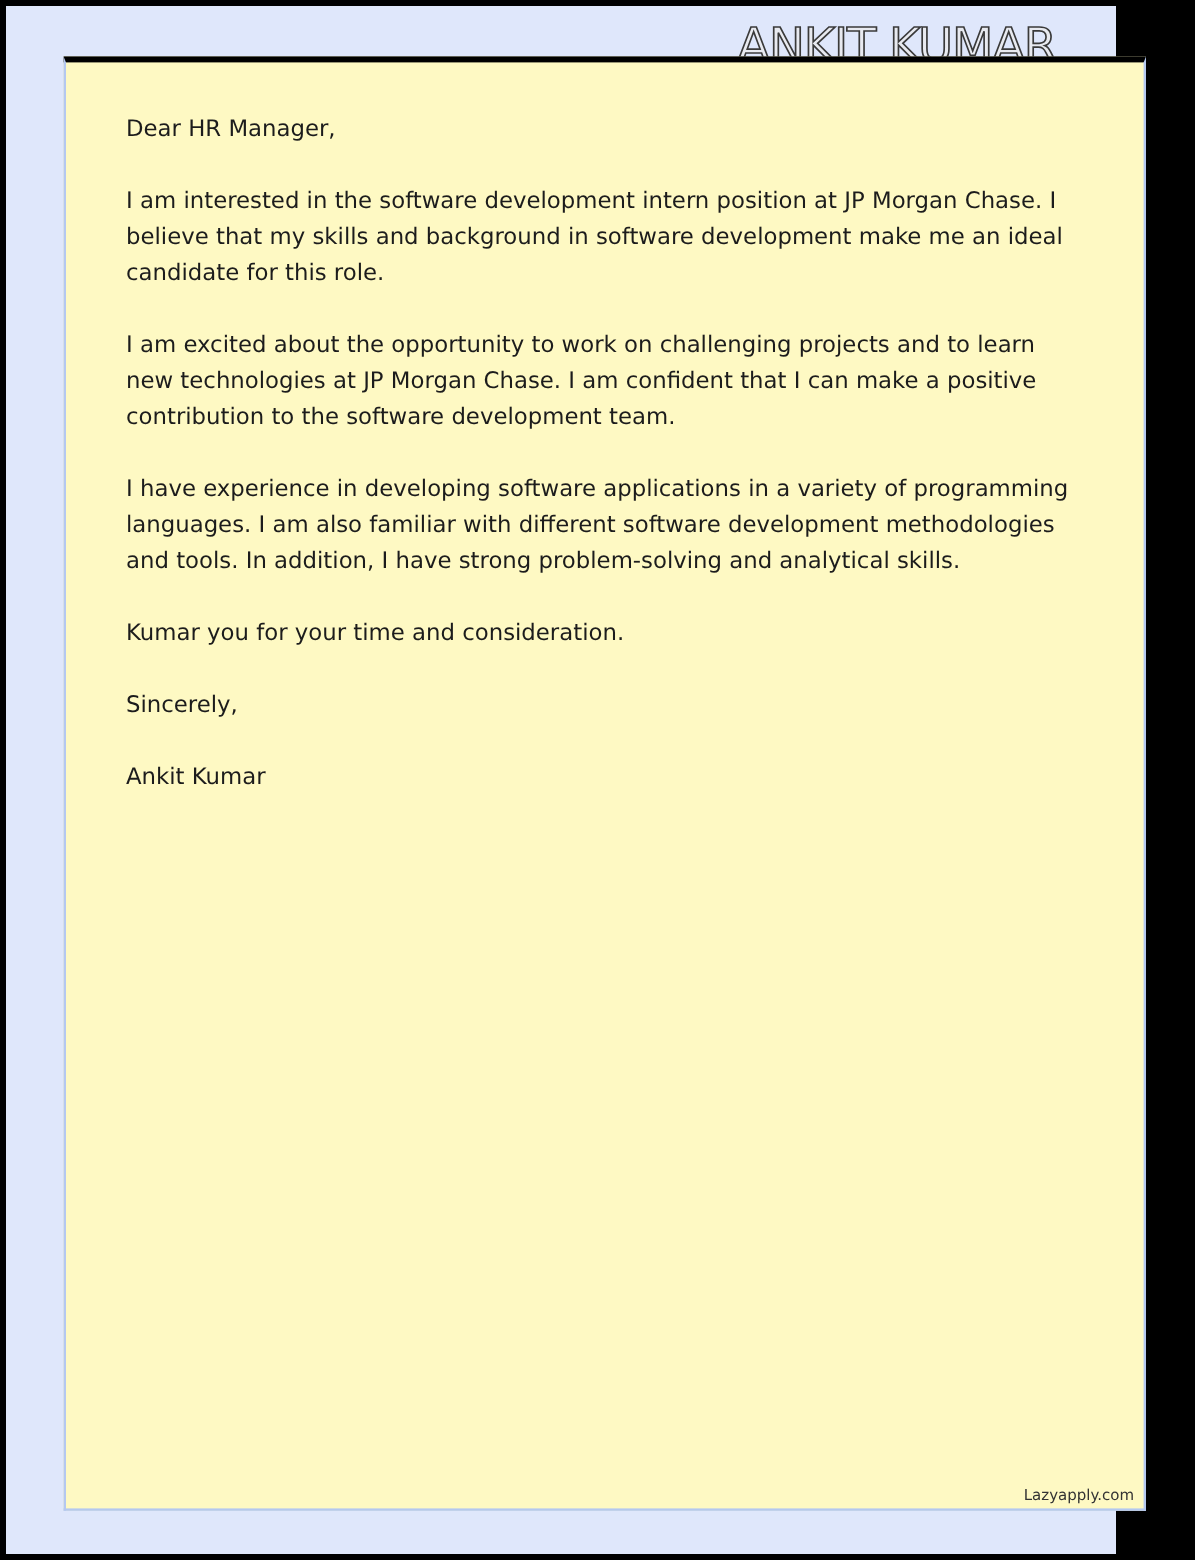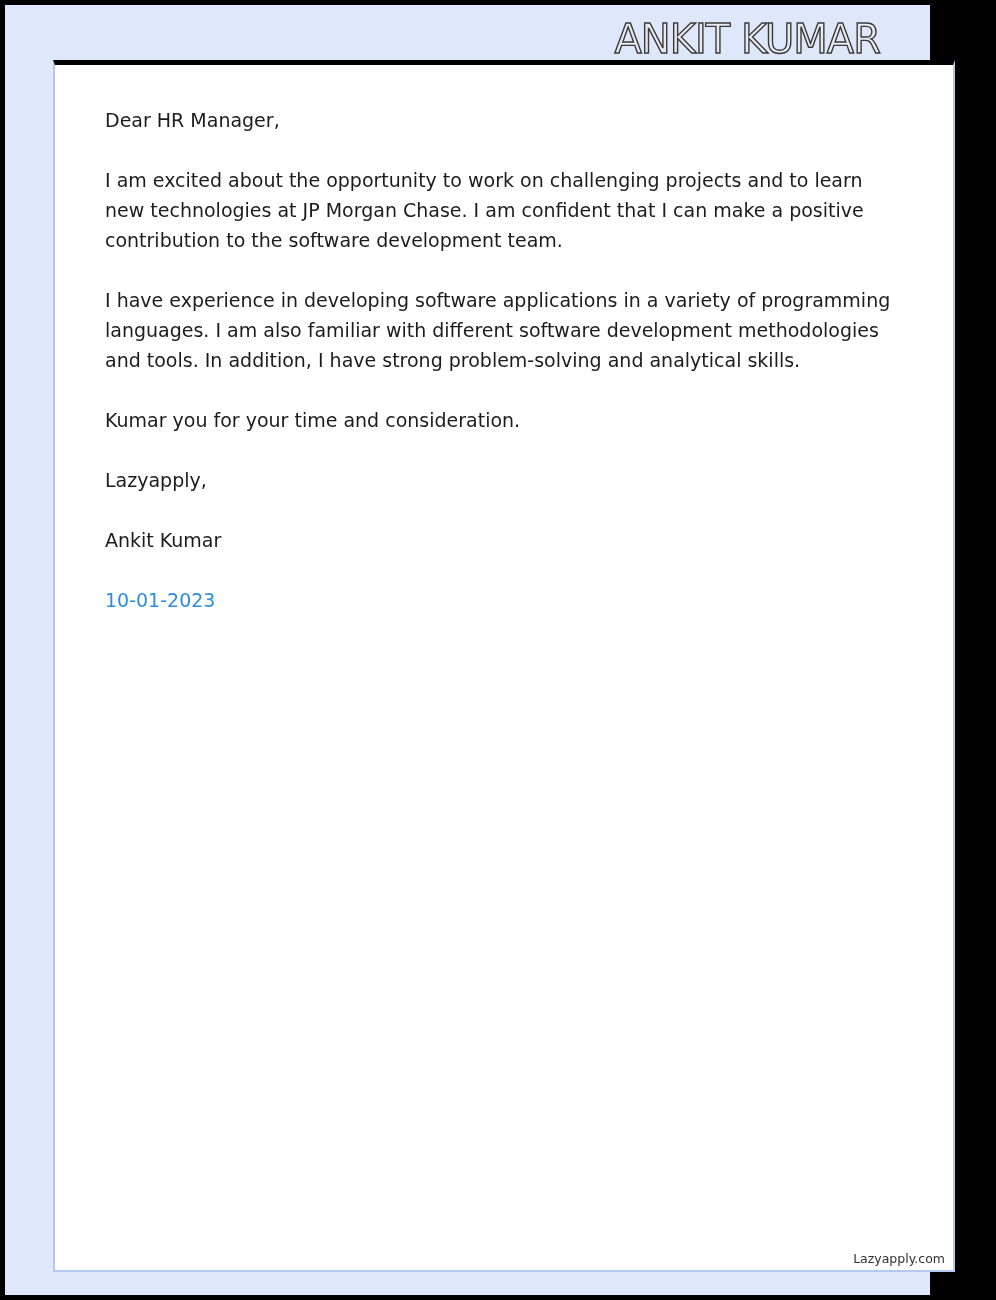--- a/index.html
+++ b/index.html
@@ -1,34 +1,34 @@
 <!DOCTYPE html>
 <html><head>
 <meta charset="utf-8">
 <style>
   html,body{margin:0;padding:0;}
   body{width:996px;height:1300px;background:#000;position:relative;overflow:hidden;font-family:"DejaVu Sans","Liberation Sans",sans-serif;}
   .frame{position:absolute;left:5px;top:5px;width:925px;height:1290px;background:#dfe7fb;}
   .title{position:absolute;right:50px;top:14px;font-size:40px;font-weight:400;color:#e8eaf0;-webkit-text-stroke:1.4px #3a3a3a;letter-spacing:-1px;font-family:"DejaVu Sans",sans-serif;line-height:1;}
-  .page{position:absolute;left:48px;top:55px;width:898px;height:1205px;background:#ffffff;border-top:5px solid #000;border-left:2px solid #b4c8f0;border-right:2px solid #b4c8f0;border-bottom:2px solid #b4c8f0;}
+  .page{position:absolute;left:48px;top:42px;width:898px;height:1205px;background:#fef9c3;border-top:5px solid #000;border-left:2px solid #b4c8f0;border-right:2px solid #b4c8f0;border-bottom:2px solid #b4c8f0;}
   .content{position:absolute;left:50px;top:40px;width:800px;font-size:19px;line-height:30px;color:#1c1c1c;}
   .content p{margin:0 0 30px 0;}
   .date{color:#2d8ce0;margin-top:-20px;}
   .footer{position:absolute;right:8px;bottom:4px;font-size:12.5px;color:#333;}
 </style>
 </head>
 <body>
 
 <div class="frame">
   <div class="title">ANKIT KUMAR</div>
   <div class="page">
     <div class="content">
       <p>Dear HR Manager,</p>
+      <p>I am interested in the software development intern position at JP Morgan Chase. I believe that my skills and background in software development make me an ideal candidate for this role.</p>
       <p>I am excited about the opportunity to work on challenging projects and to learn new technologies at JP Morgan Chase. I am confident that I can make a positive contribution to the software development team.</p>
       <p>I have experience in developing software applications in a variety of programming languages. I am also familiar with different software development methodologies and tools. In addition, I have strong problem-solving and analytical skills.</p>
       <p>Kumar you for your time and consideration.</p>
-      <p>Lazyapply,</p>
+      <p>Sincerely,</p>
       <p>Ankit Kumar</p>
-      <p class="date">10-01-2023</p>
     </div>
     <div class="footer">Lazyapply.com</div>
   </div>
 </div>
 
 </body></html>

